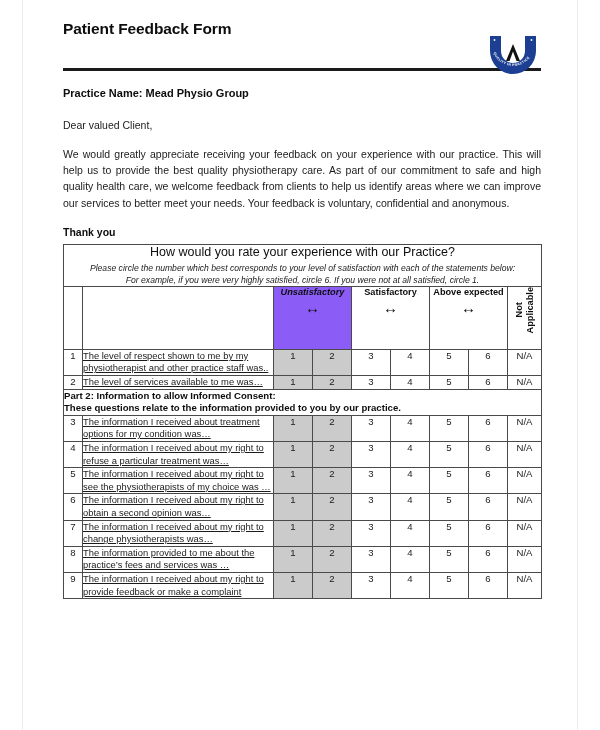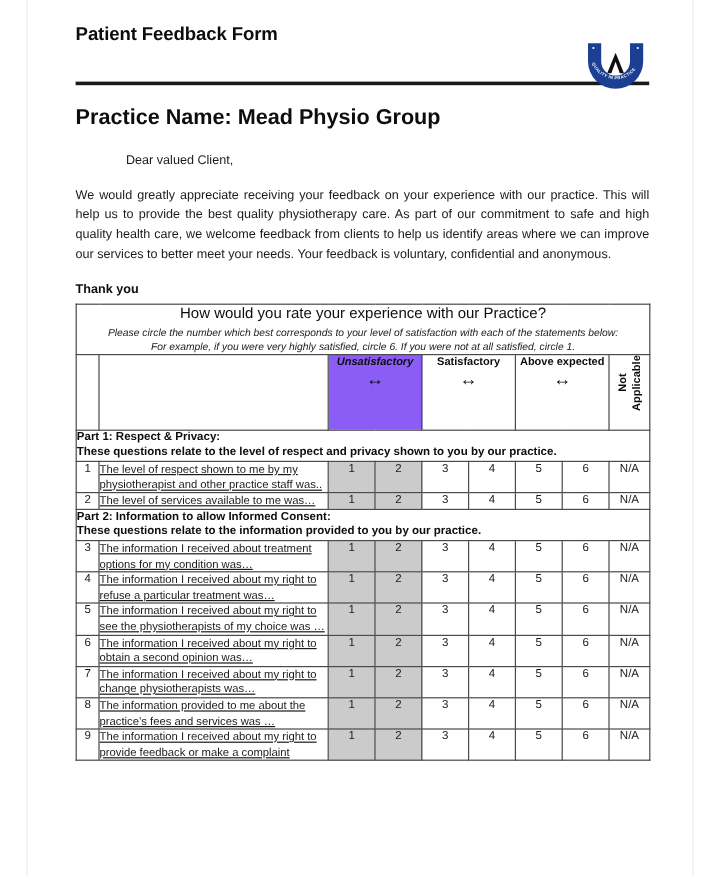--- a/index.html
+++ b/index.html
@@ -57,31 +57,30 @@
   }
 
   .rule {
     height: 3px;
     background: #1a1a1a;
     margin-top: 6px;
     margin-bottom: 16px;
   }
 
   .practice-name {
-    font-size: 18px;
+    font-size: 11px;
     font-weight: bold;
     color: #0d0d0d;
     margin-bottom: 20px;
   }
 
   .salutation {
     font-size: 10.5px;
     color: #1b1b1b;
     margin-bottom: 15px;
-    margin-left: 42px;
   }
 
   .body-para {
     font-size: 10.5px;
     line-height: 16.2px;
     color: #1b1b1b;
     text-align: justify;
     margin-bottom: 15px;
   }
 
@@ -245,26 +244,20 @@
             <td colspan="2" class="colhead"><span>Satisfactory</span><span class="arrow">↔</span></td>
             <td colspan="2" class="colhead"><span>Above expected</span><span class="arrow">↔</span></td>
             <td class="colhead vert">
               <div class="vert-inner">
                 <div>Not</div>
                 <div>Applicable</div>
               </div>
             </td>
           </tr>
           <tr>
-            <td colspan="9" class="section-cell">
-              <div>Part 1: Respect &amp; Privacy:</div>
-              <div>These questions relate to the level of respect and privacy shown to you by our practice.</div>
-            </td>
-          </tr>
-          <tr>
             <td class="numcell">1</td>
             <td class="qcell">The level of respect shown to me by my physiotherapist and other practice staff was..</td>
             <td class="optcell shaded">1</td>
             <td class="optcell shaded">2</td>
             <td class="optcell">3</td>
             <td class="optcell">4</td>
             <td class="optcell">5</td>
             <td class="optcell">6</td>
             <td class="optcell">N/A</td>
           </tr>

